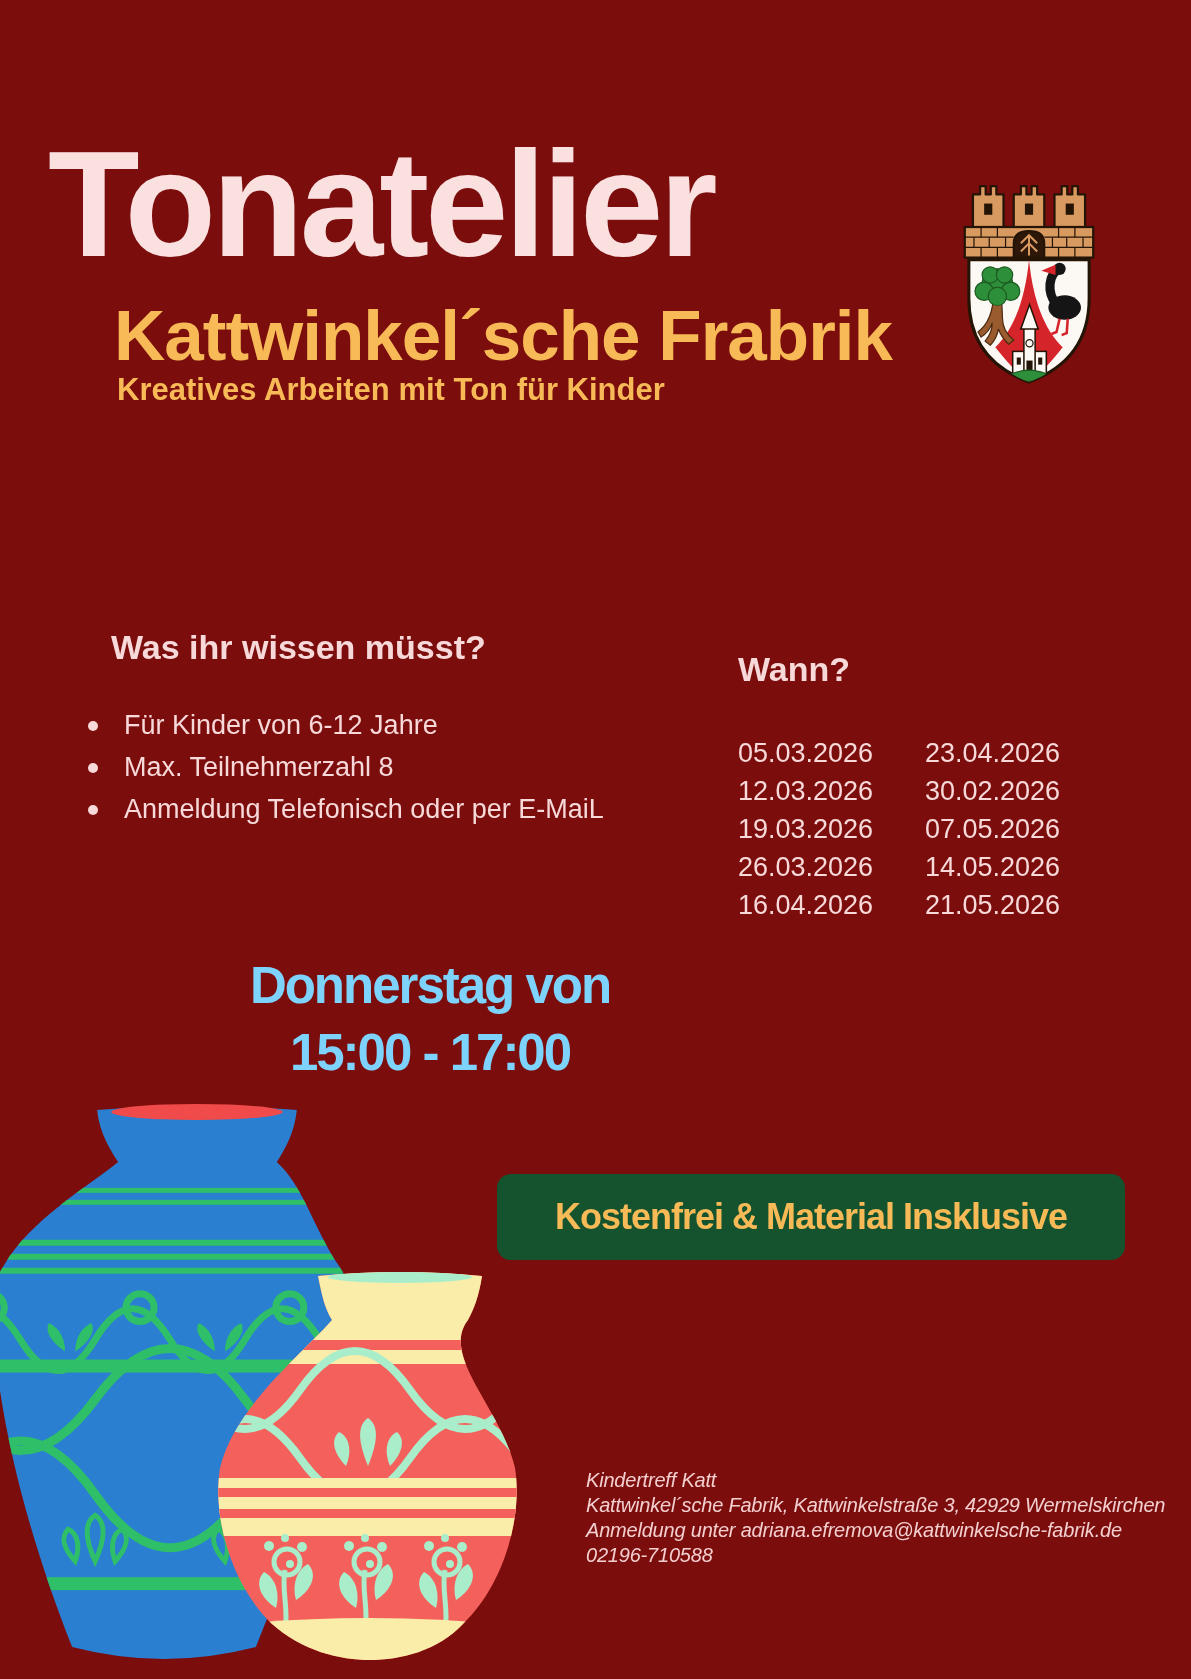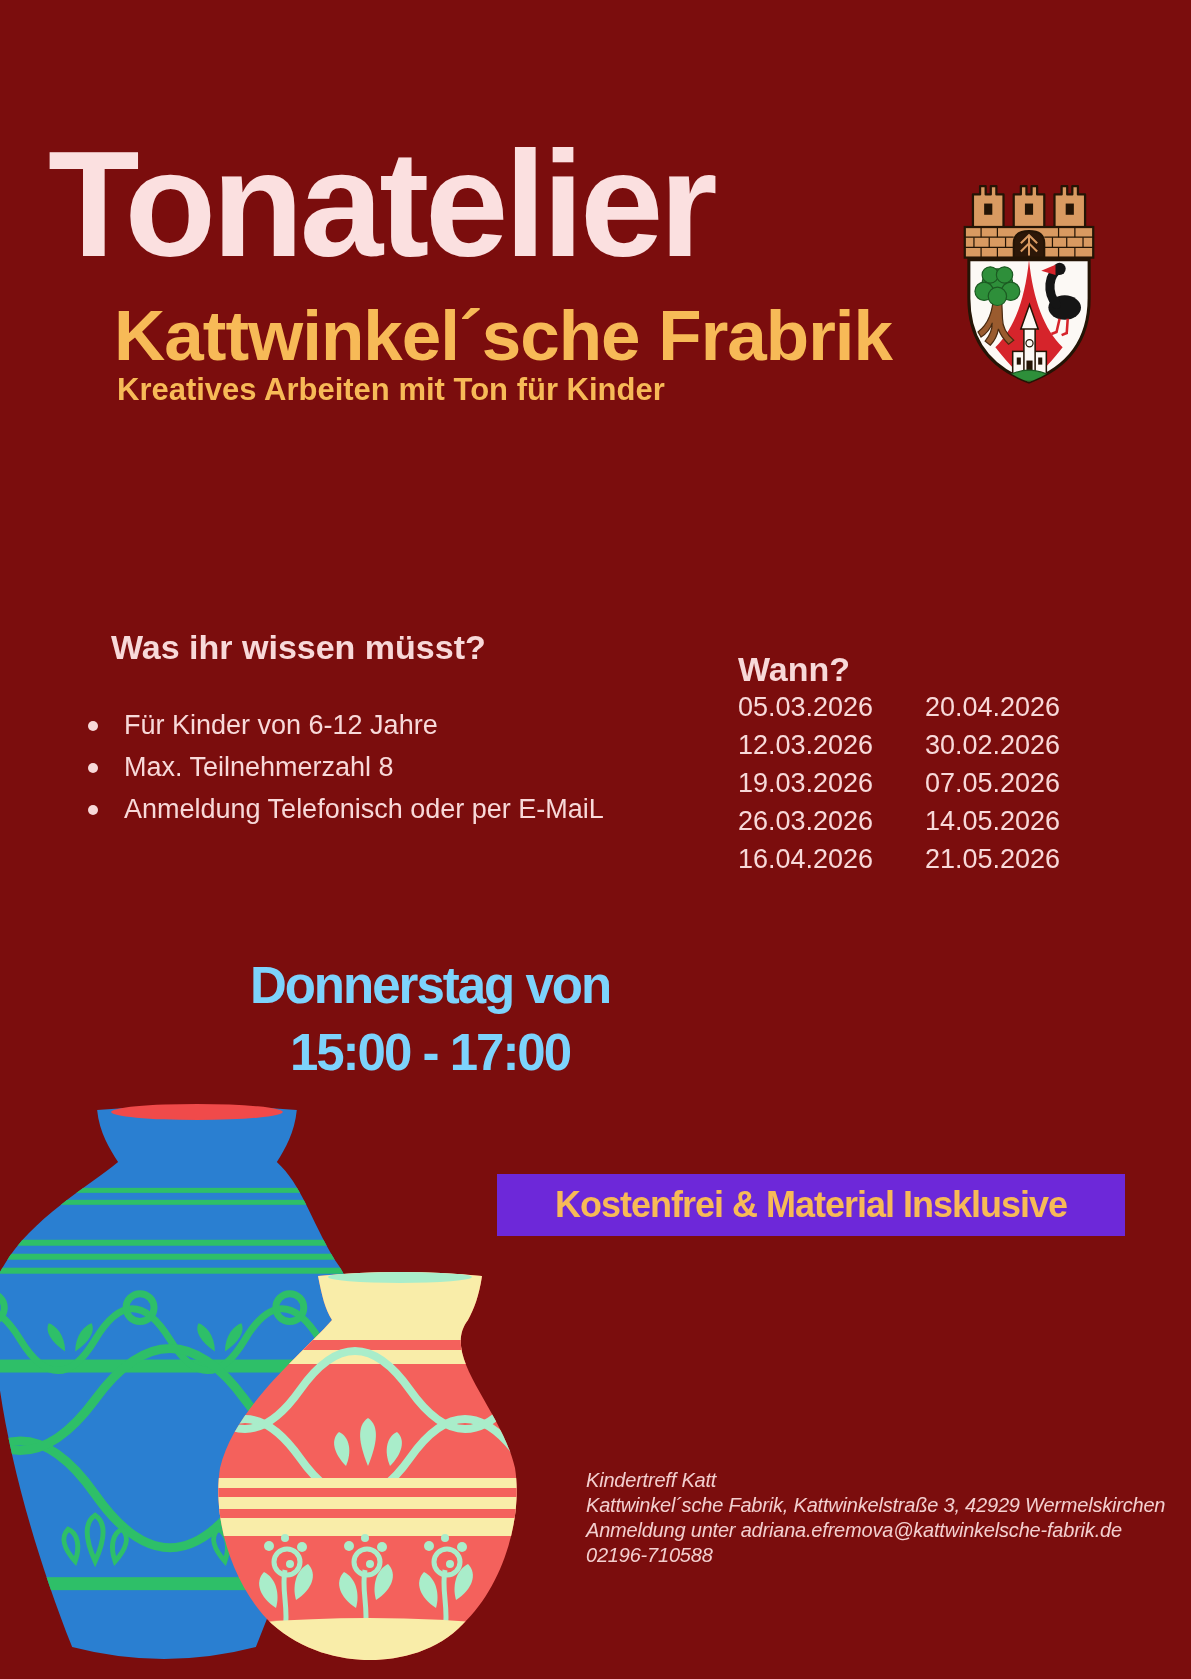--- a/index.html
+++ b/index.html
@@ -31,30 +31,30 @@
   .bullet-dot {
     width:10px; height:10px; border-radius:50%; background:#f8d9d9;
     margin:11px 26px 0 0; flex:none;
   }
   .bullet-text { font-size:27px; color:#f8d9d9; white-space:nowrap; }
   .wann-heading {
     left:738px; top:650px; font-size:34px; font-weight:bold;
     color:#f8d9d9; white-space:nowrap;
   }
   .dates { left:738px; top:688px; display:flex; }
-  .date-col { width:187px; }
+  .date-col { width:187px;margin-top:46px; }
   .date-cell { font-size:27px; line-height:38px; color:#f8d9d9; white-space:nowrap; }
   .schedule {
     left:170px; top:952px; width:520px; text-align:center;
     font-size:51px; font-weight:bold; letter-spacing:-2px;
     line-height:67px; color:#7dd3fc; white-space:nowrap;
   }
   .banner {
-    left:497px; top:1174px; width:628px; height:62px;
-    background:#6d28d9; display:flex; align-items:center; justify-content:center;
+    left:497px; top:1174px; width:628px; height:86px;
+    background:#14532d; display:flex; align-items:center; justify-content:center;border-radius:14px;
   }
   .banner-text {
     font-size:36px; font-weight:bold; letter-spacing:-1px;
     color:#f7ba57; white-space:nowrap;
   }
   .contact { left:586px; top:1468px;font-style:italic; }
   .contact-line {
     font-size:20px; line-height:25px; letter-spacing:-0.2px;
     color:#f3cfcf; white-space:nowrap;
   }
@@ -172,21 +172,21 @@
   <div class="abs wann-heading">Wann?</div>
   <div class="abs dates">
     <div class="date-col">
       <div class="date-cell">05.03.2026</div>
       <div class="date-cell">12.03.2026</div>
       <div class="date-cell">19.03.2026</div>
       <div class="date-cell">26.03.2026</div>
       <div class="date-cell">16.04.2026</div>
     </div>
     <div class="date-col">
-      <div class="date-cell">20.04.2026</div>
+      <div class="date-cell">23.04.2026</div>
       <div class="date-cell">30.02.2026</div>
       <div class="date-cell">07.05.2026</div>
       <div class="date-cell">14.05.2026</div>
       <div class="date-cell">21.05.2026</div>
     </div>
   </div>
 
   <div class="abs schedule">
     <div>Donnerstag von</div>
     <div>15:00 - 17:00</div>

